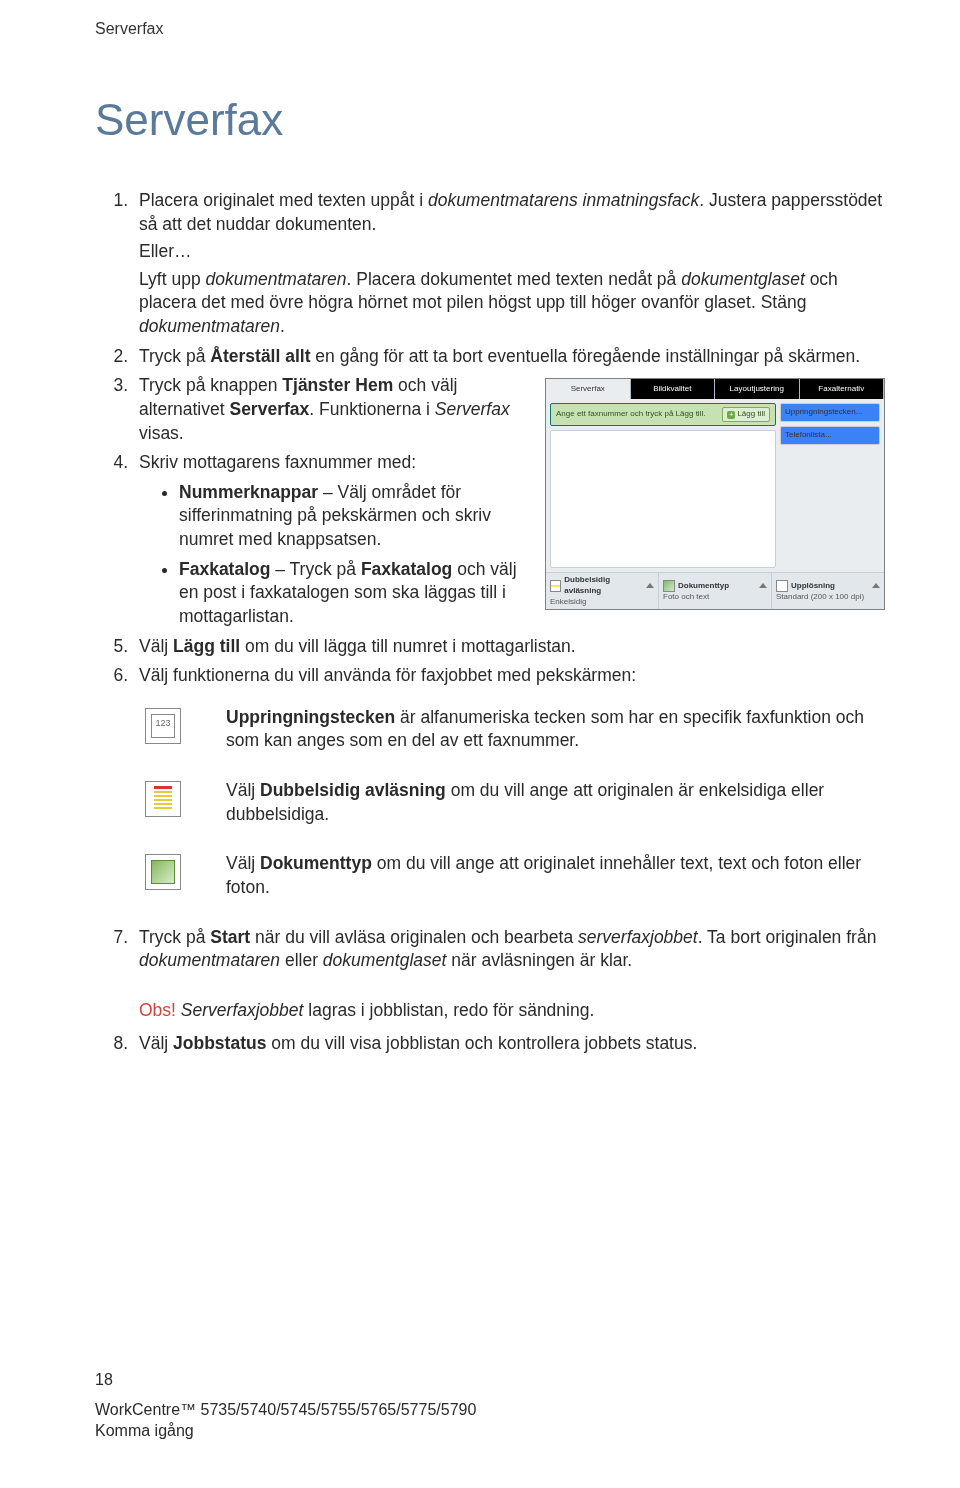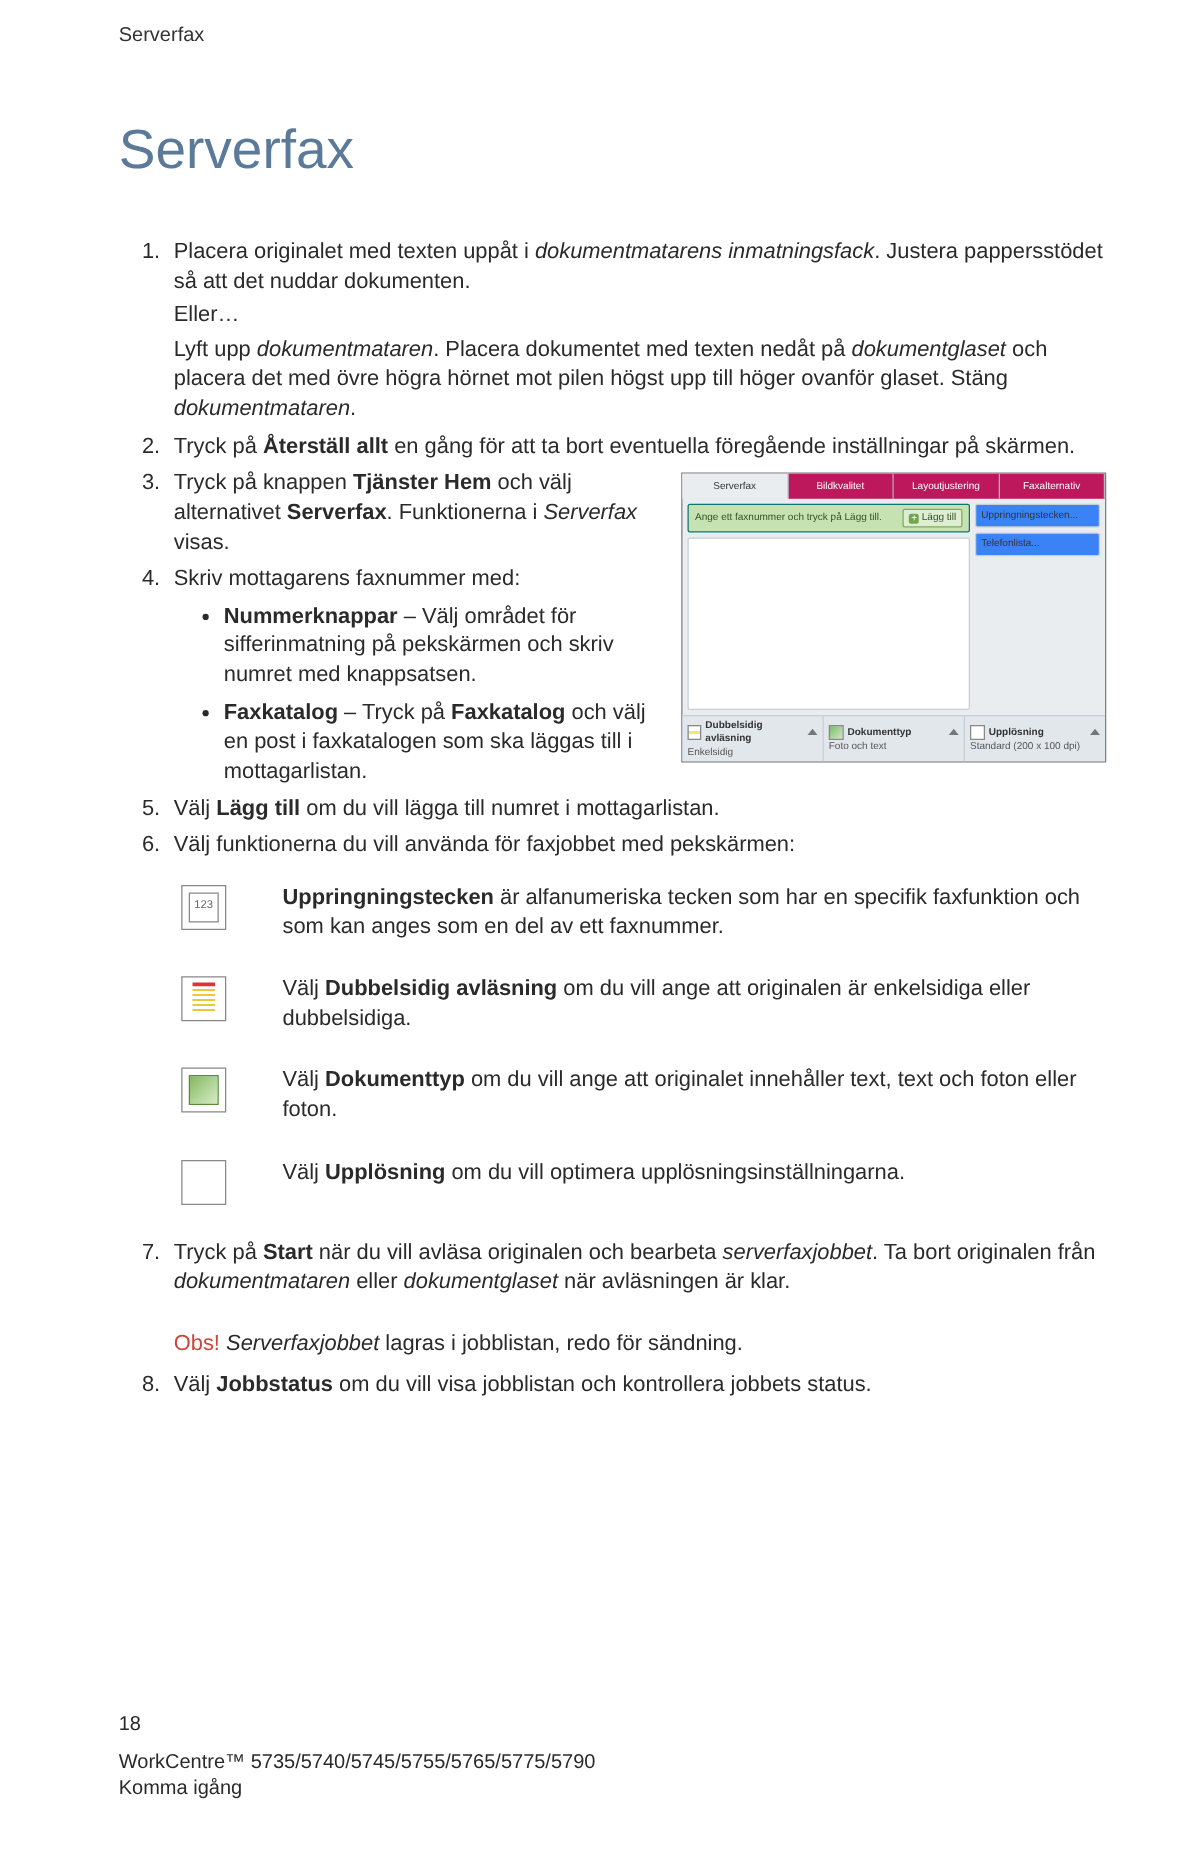--- a/index.html
+++ b/index.html
@@ -75,21 +75,21 @@
     background: #d6dde3;
   }
   .shot .tab {
     flex: 1;
     border-right: 1px solid #aeb8c2;
     display: flex;
     align-items: center;
     justify-content: center;
     font-size: 8px;
     color: #fff;
-    background: #be185d;
+    background: #000000;
   }
   .shot .tab.active { background: #e9edf0; color: #333; }
   .shot .body {
     flex: 1;
     display: flex;
     padding: 4px;
     gap: 4px;
   }
   .shot .leftcol {
     flex: 1;
@@ -375,26 +375,20 @@
     </div>
   </div>
 
   <div class="feat-row">
     <div class="icon ic-doctype"></div>
     <div class="text">
       <span>Välj </span><strong>Dokumenttyp</strong><span> om du vill ange att originalet innehåller text, text och foton eller foton.</span>
     </div>
   </div>
 
-  <div class="feat-row">
-    <div class="icon ic-res"></div>
-    <div class="text">
-      <span>Välj </span><strong>Upplösning</strong><span> om du vill optimera upplösningsinställningarna.</span>
-    </div>
-  </div>
 
   <ol class="steps" start="7">
     <li>
       <span>Tryck på </span><strong>Start</strong><span> när du vill avläsa originalen och bearbeta </span><em>serverfaxjobbet</em><span>. Ta bort originalen från </span><em>dokumentmataren</em><span> eller </span><em>dokumentglaset</em><span> när avläsningen är klar.</span>
       <div class="sub-indent" style="margin-top:26px;">
         <span class="note-label">Obs!</span>
         <span> </span><em>Serverfaxjobbet</em><span> lagras i jobblistan, redo för sändning.</span>
       </div>
     </li>
     <li style="margin-top:10px;">

